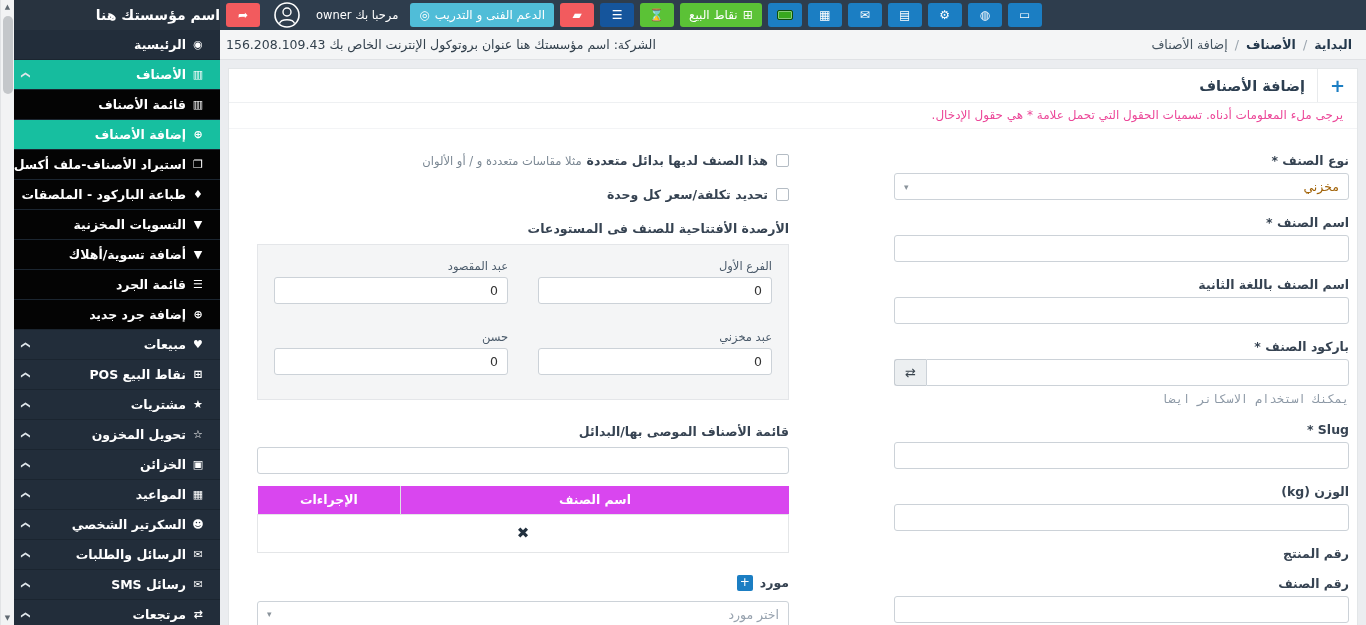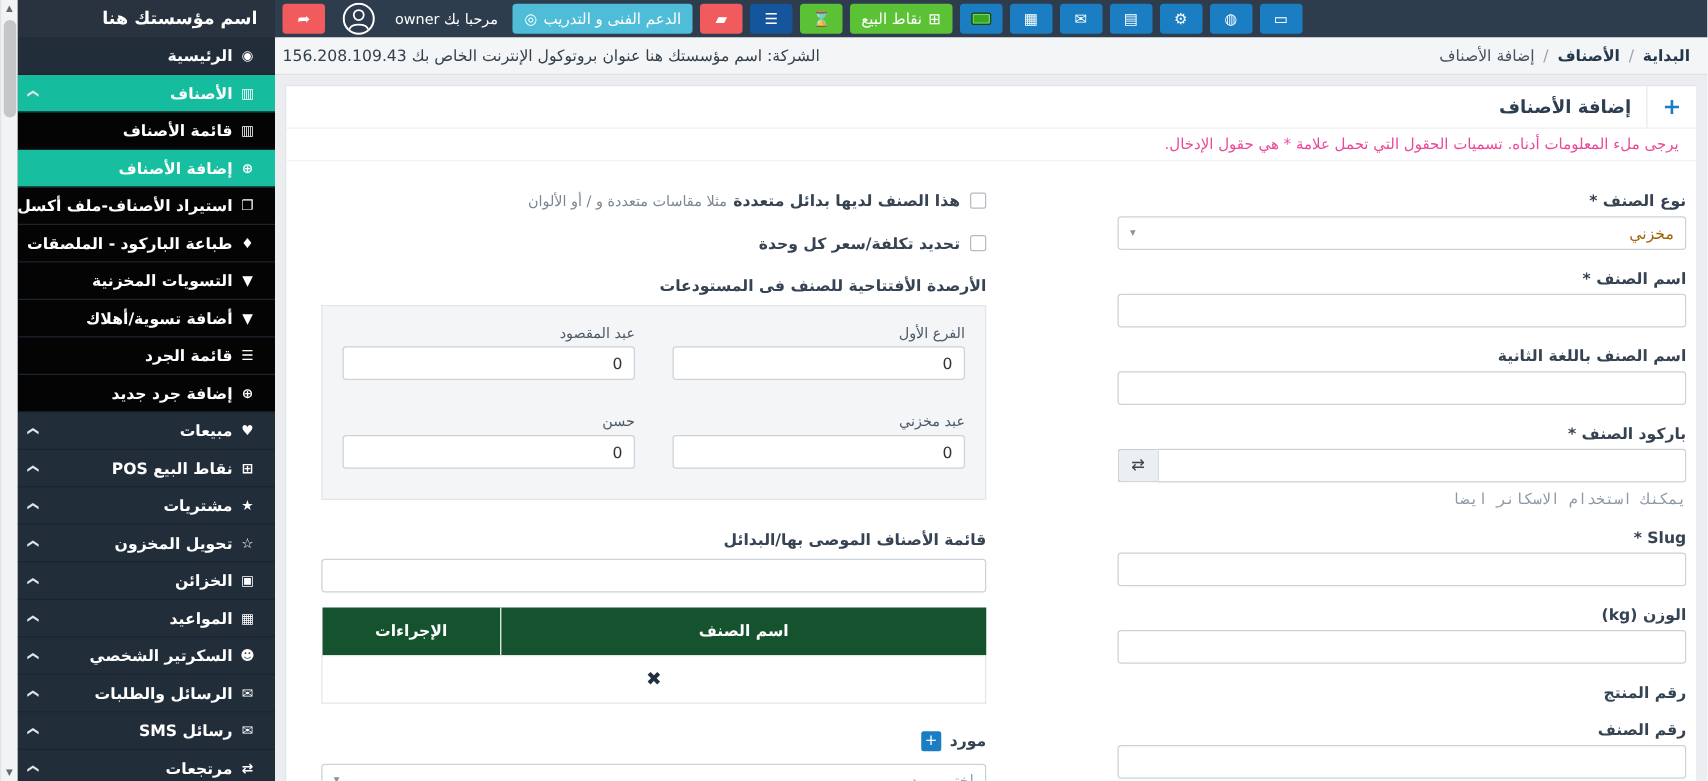--- a/index.html
+++ b/index.html
@@ -8,21 +8,21 @@
   .app { display:flex; flex-direction:row; width:1366px; height:625px; }
 
   
   .scrollbar { width:14px; background:#f2f3f4; border-left:1px solid #e1e3e5; display:flex; flex-direction:column; align-items:center; position:relative; }
   .sb-arrow { width:14px; height:14px; font-size:7px; color:#606a72; display:flex; align-items:center; justify-content:center; }
   .sb-thumb { width:10px; height:78px; background:#c4c7ca; border-radius:5px; margin-top:2px; }
   .sb-bottom { position:absolute; bottom:0; }
 
   
   .sidebar { width:206px; background:#222d3a; color:#fff; flex-shrink:0; overflow:hidden; }
-  .side-title { height:30px; line-height:30px; background:#28333f; font-size:14px; font-weight:bold; padding:0 14px; white-space:nowrap; }
+  .side-title { height:30px; line-height:30px; background:#28333f; font-size:14px; font-weight:bold; padding:0 0; white-space:nowrap; }
   .side-item { height:30px; display:flex; align-items:center; padding:0 10px 0 8px; font-size:12.5px; font-weight:bold; background:#222d3a; border-bottom:1px solid #1b2530; cursor:pointer; white-space:nowrap; }
   .side-item .s-icon { width:24px; text-align:center; font-size:11px; flex-shrink:0; color:#fff; }
   .side-item .s-label { flex:0 1 auto; }
   .side-item .s-chev { margin-right:auto; font-size:9px; color:#dfe6ea; transform:rotate(90deg); }
   .side-item.sub { background:#040404; }
   .side-item.teal { background:#16bc9e; }
   .side-item.teal.sub { background:#17bfa0; }
 
   
   .main { flex:1; display:flex; flex-direction:column; min-width:0; }
@@ -79,21 +79,21 @@
   .cb { width:13px; height:13px; border:1px solid #b4bcc4; background:#fff; border-radius:2px; margin-left:8px; flex-shrink:0; cursor:pointer; }
   .cb-lbl { font-size:12.5px; font-weight:bold; color:#364352; }
   .cb-note { font-size:11.5px; color:#7a8793; margin-right:5px; }
 
   .section-title { font-size:12.5px; font-weight:bold; color:#364352; margin-bottom:8px; }
   .gray-panel { background:#f4f5f6; border:1px solid #e4e6e9; padding:14px 16px 24px; margin-bottom:24px; }
   .wh-grid { display:grid; grid-template-columns:1fr 1fr; column-gap:30px; row-gap:26px; }
   .wh-lbl { display:block; font-size:11.5px; color:#4a5a6a; margin-bottom:4px; }
 
   table.rec { width:100%; border-collapse:collapse; margin-top:12px; }
-  table.rec th { background:#14532d; color:#fff; font-size:12.5px; font-weight:bold; height:38px; text-align:center; }
+  table.rec th { background:#d946ef; color:#fff; font-size:12.5px; font-weight:bold; height:28px; text-align:center; }
   table.rec th + th { border-right:1px solid #dde1e4; }
   table.rec td { border:1px solid #e4e6e8; height:38px; text-align:center; font-size:15px; font-weight:bold; color:#22303e; }
 
   .sup-row { display:flex; align-items:center; gap:7px; margin:22px 0 10px; }
   .mini-add { width:16px; height:16px; background:#1b7ec3; color:#fff; border-radius:2px; font-size:12px; line-height:15px; text-align:center; cursor:pointer; }
 </style>
 </head>
 <body>
 
 <div class="app">

